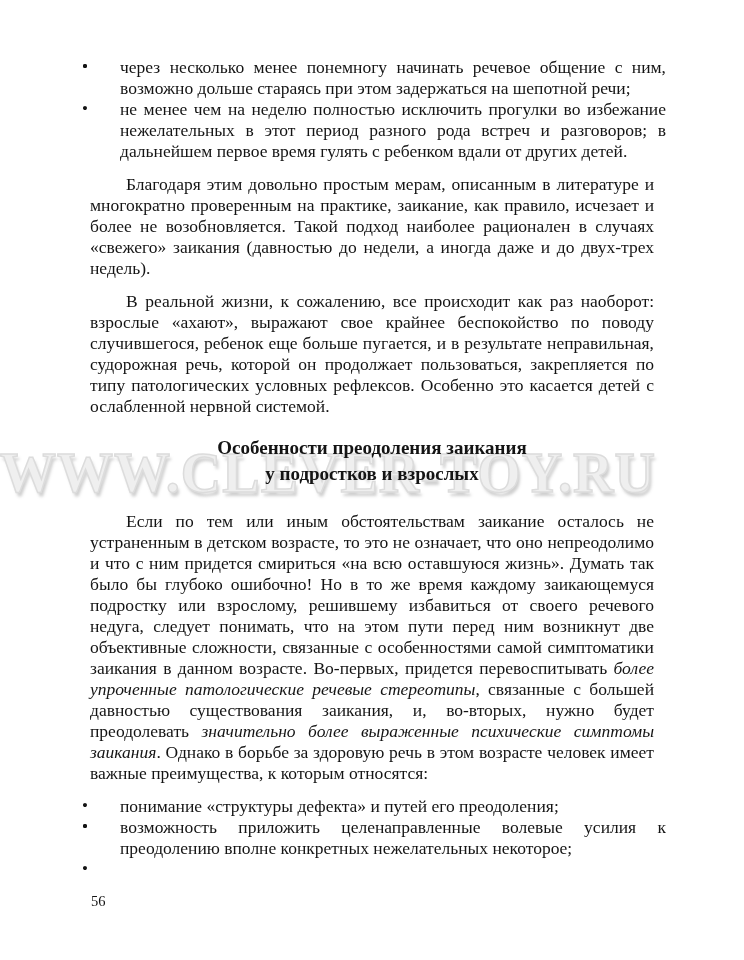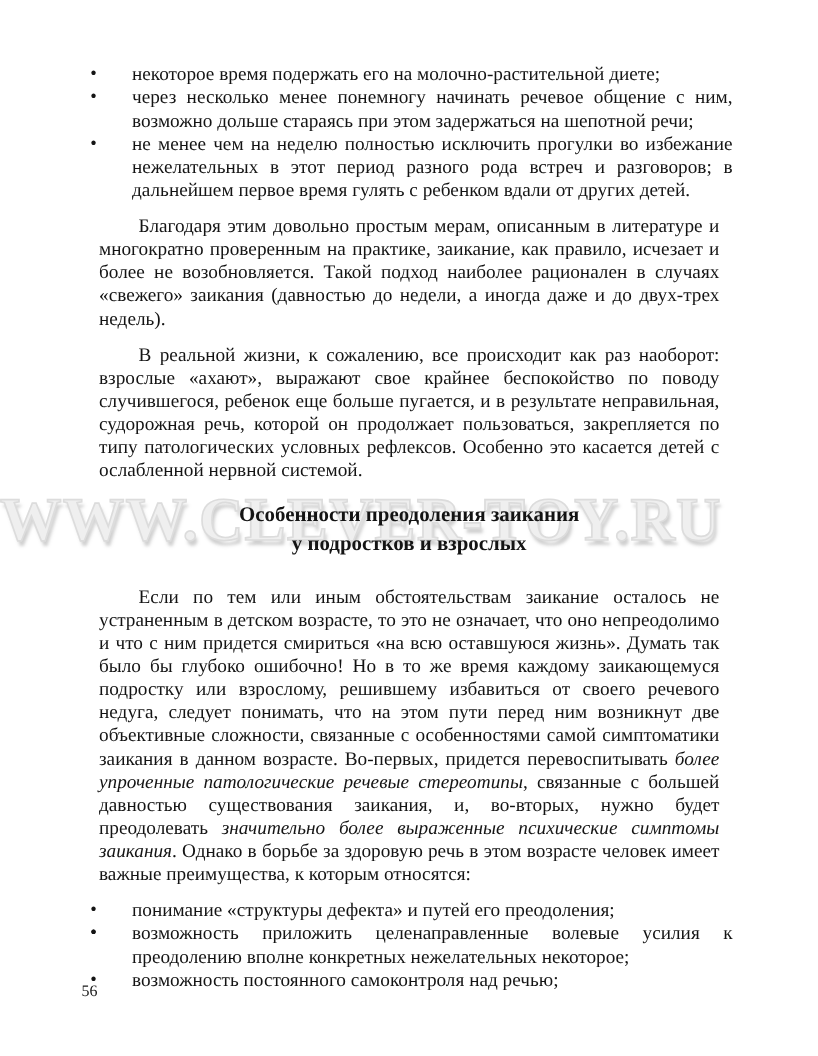--- a/index.html
+++ b/index.html
@@ -46,39 +46,38 @@
     margin: 18px 0 24px 0;
     font-size: 19px;
     line-height: 26px;
     font-weight: bold;
     text-align: center;
     text-indent: 0;
   }
   .it { font-style: italic; }
   .page-number {
     position: absolute;
-    left: 74px;
+    left: 91px;
     top: 893px;
     font-size: 14.5px;
     z-index: 1;
   }
 </style>
 </head>
 <body>
 
 <div class="page">
 
   <div class="watermark">WWW.CLEVER-TOY.RU</div>
 
   <div class="content">
 
     <ul class="blist">
       <li class="bitem">
         <span class="bmark">•</span>
-        <span>некоторое время подержать его на молочно-растительной диете;</span>
       </li>
       <li class="bitem">
         <span class="bmark">•</span>
         <span>через несколько менее понемногу начинать речевое общение с ним, возможно дольше стараясь при этом задержаться на шепотной речи;</span>
       </li>
       <li class="bitem">
         <span class="bmark">•</span>
         <span>не менее чем на неделю полностью исключить прогулки во избежание нежелательных в этот период разного рода встреч и разговоров; в дальнейшем первое время гулять с ребенком вдали от других детей.</span>
       </li>
     </ul>
@@ -100,21 +99,20 @@
       </li>
       <li class="bitem">
         <span class="bmark">•</span>
       </li>
       <li class="bitem">
         <span class="bmark">•</span>
         <span>возможность приложить целенаправленные волевые усилия к преодолению вполне конкретных нежелательных некоторое;</span>
       </li>
       <li class="bitem">
         <span class="bmark">•</span>
-        <span>возможность постоянного самоконтроля над речью;</span>
       </li>
     </ul>
 
   </div>
 
   <div class="page-number">56</div>
 
 </div>
 
 </body></html>

